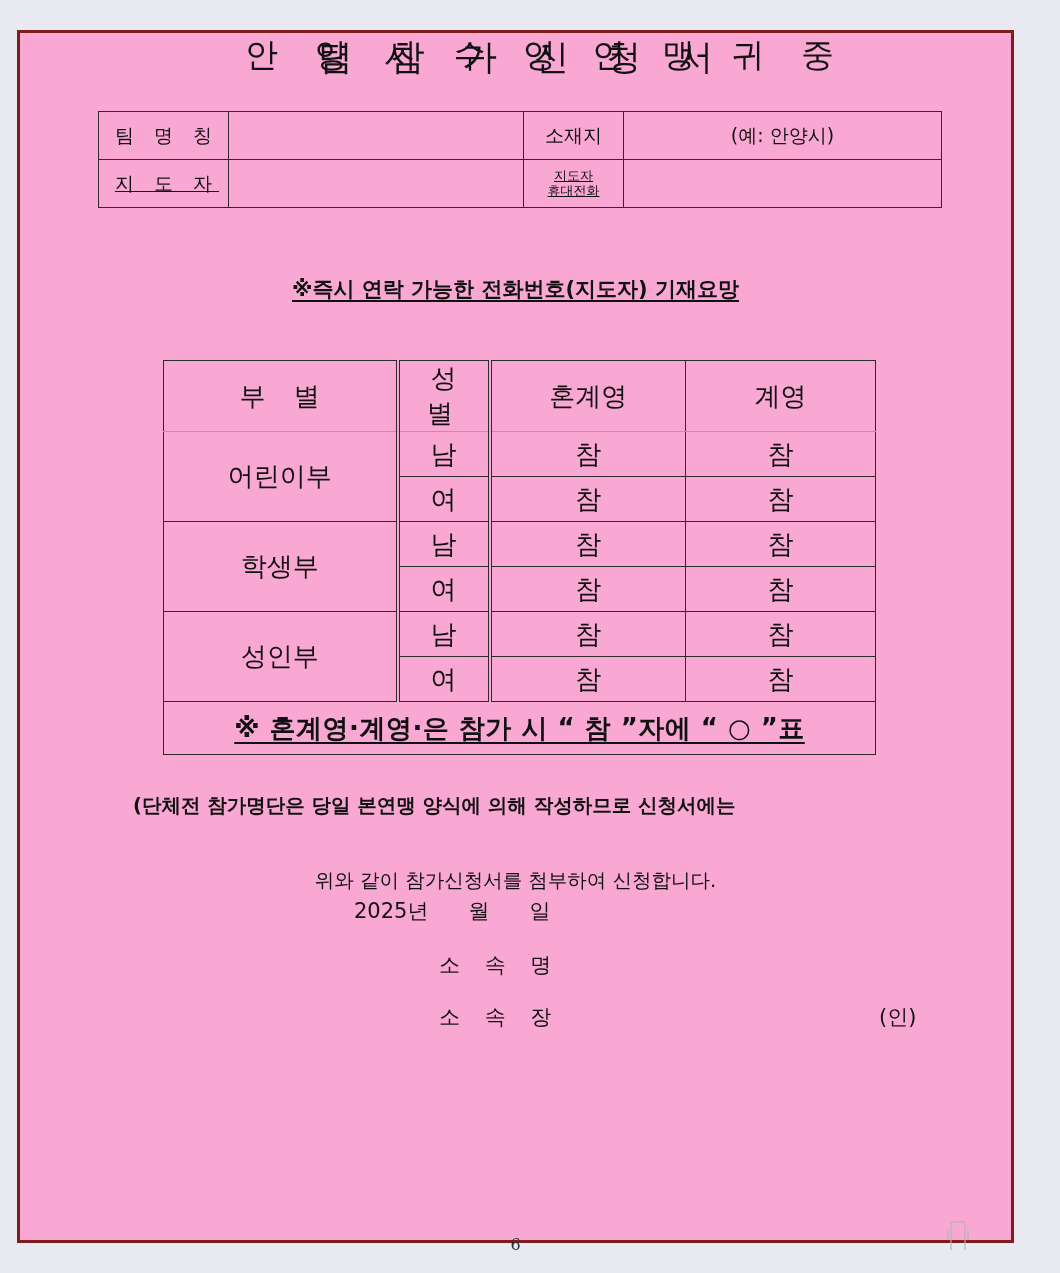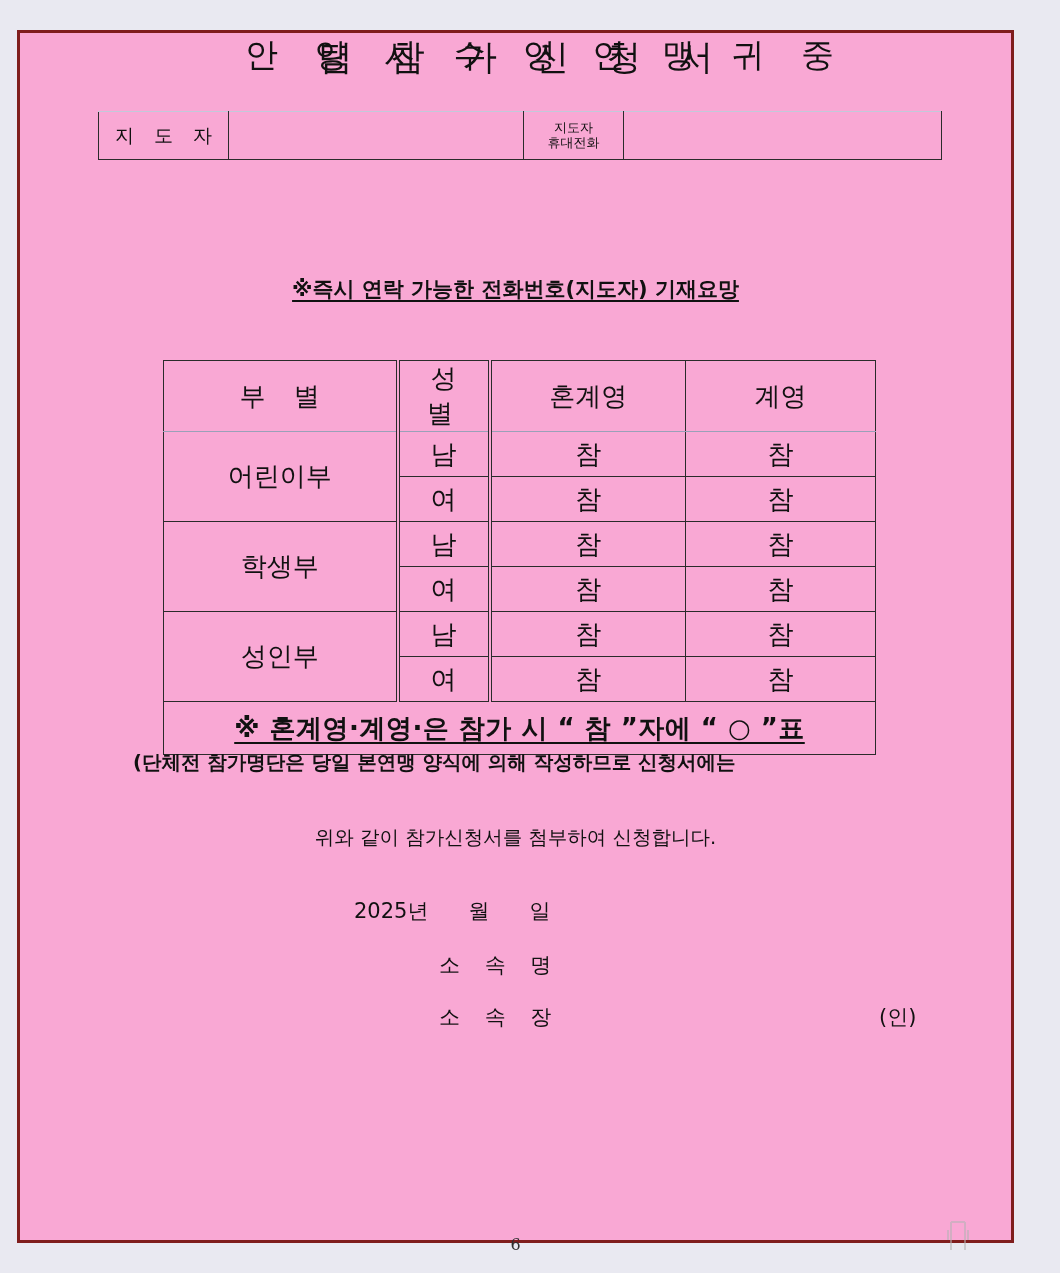--- a/index.html
+++ b/index.html
@@ -70,21 +70,21 @@
   }
   #info-table td {
     height: 47px;
   }
   .lbl-sp { letter-spacing: 7px; text-indent: 7px; }
   .lbl-sp3 { letter-spacing: 10px; text-indent: 10px; }
   .two-line {
     font-size: 13px;
     line-height: 1.12;
   }
-  .soft-top { border-top: 1px solid #c3c8da !important; }
+  .soft-top { border-top: 1px solid #c3c8da !important; text-decoration: underline; }
 
   
   .note-line {
     position: absolute;
     left: 0;
     top: 242px;
     width: 100%;
     text-align: center;
     font-size: 21px;
     font-weight: bold;
@@ -121,20 +121,21 @@
   .foot-cell span.u {
     text-decoration: underline;
     text-underline-offset: 5px;
   }
 
   
   .para {
     position: absolute;
     color: #111;
     font-size: 19.5px;
+    margin-top: 43px;
   }
   #para-note-1 {
     left: 113px;
     top: 713px;
     width: 790px;
     font-weight: bold;
     line-height: 1.70;
     text-align: left;
   }
   #para-apply {
@@ -220,20 +221,26 @@
     <div class="doc-title">팀  참 가 신 청 서</div>
 
     <table id="info-table" class="doc-tbl">
       <colgroup>
         <col style="width:130px">
         <col style="width:295px">
         <col style="width:100px">
         <col style="width:318px">
       </colgroup>
       <tbody>
+        <tr>
+          <td class="lbl-sp">팀 명 칭</td>
+          <td></td>
+          <td>소재지</td>
+          <td>(예: 안양시)</td>
+        </tr>
         <tr>
           <td class="lbl-sp soft-top">지 도 자</td>
           <td class="soft-top"></td>
           <td class="soft-top">
             <div class="two-line">
               <div>지도자</div>
               <div>휴대전화</div>
             </div>
           </td>
           <td class="soft-top"></td>

